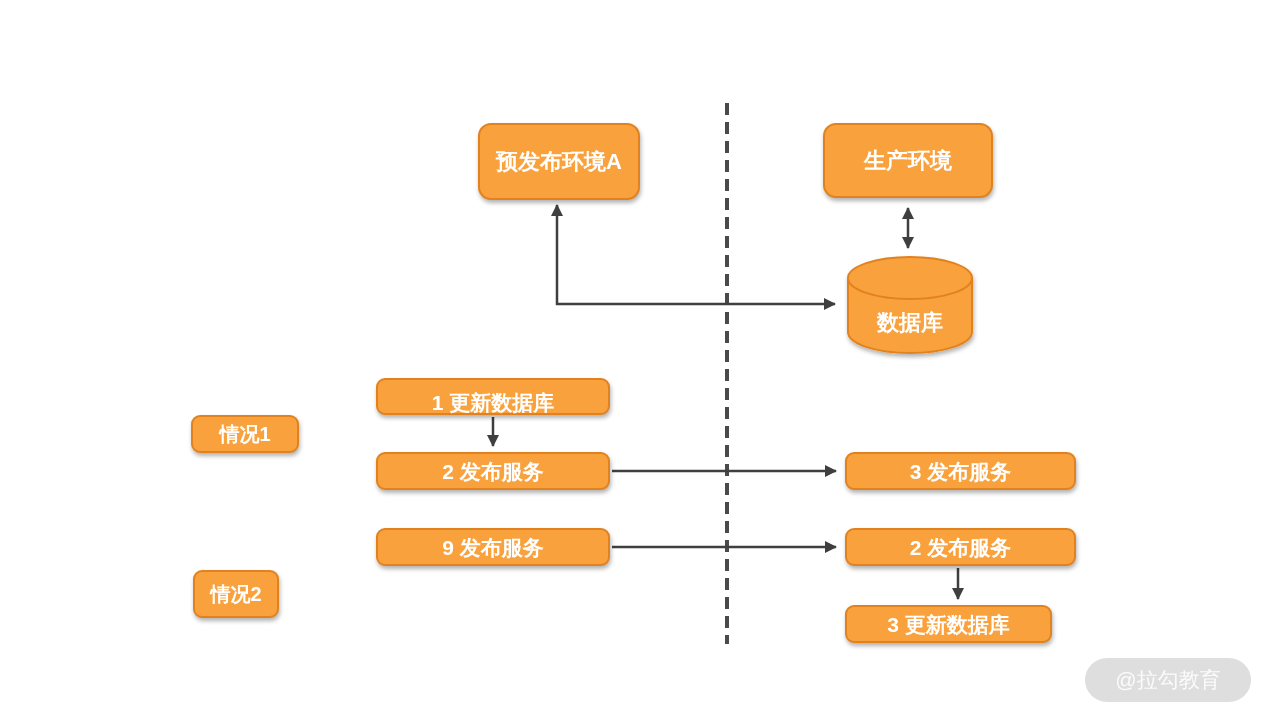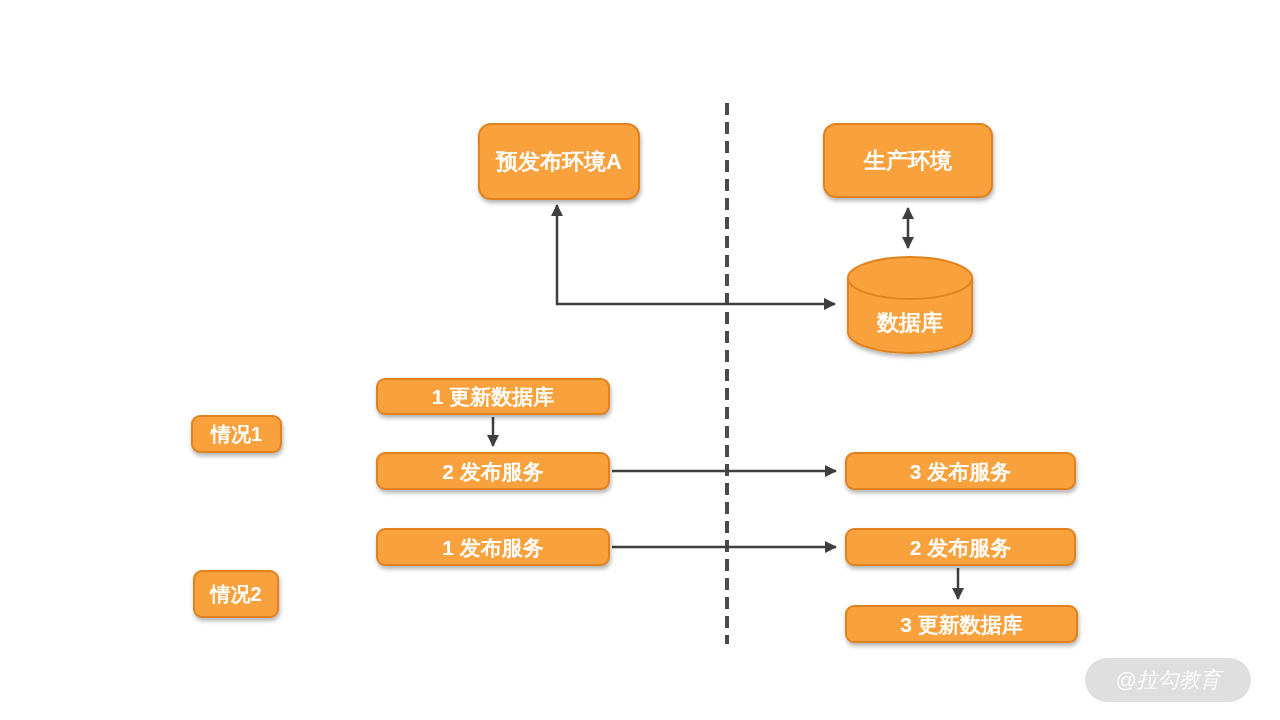--- a/index.html
+++ b/index.html
@@ -73,33 +73,32 @@
     width: 166px;
     height: 44px;
     background: var(--watermark_bg, #dedede);
     color: var(--watermark_text, #fbfbfb);
     border-radius: 22px;
     display: flex;
     align-items: center;
     justify-content: center;
     font-size: 21px;
     font-weight: normal;
-    font-style: italic;
   }
   
   .n-pre   { left: 478px; top: 123px; width: 162px; height: 77px; }
   .n-prod  { left: 823px; top: 123px; width: 170px; height: 75px; }
-  .n-c1lbl { left: 191px; top: 415px; width: 91px;  height: 38px; }
-  .n-c1s1  { left: 376px; top: 378px; width: 234px; height: 37px; }
+  .n-c1lbl { left: 191px; top: 415px; width: 108px;  height: 38px; }
+  .n-c1s1  { left: 376px; top: 378px; width: 234px; height: 37px; align-items: flex-end; }
   .n-c1s2  { left: 376px; top: 452px; width: 234px; height: 38px; }
   .n-c1s3  { left: 845px; top: 452px; width: 231px; height: 38px; text-align: right; }
   .n-c2s1  { left: 376px; top: 528px; width: 234px; height: 38px; }
   .n-c2lbl { left: 193px; top: 570px; width: 86px;  height: 48px; }
   .n-c2s2  { left: 845px; top: 528px; width: 231px; height: 38px; }
-  .n-c2s3  { left: 845px; top: 605px; width: 233px; height: 38px; }
+  .n-c2s3  { left: 845px; top: 605px; width: 207px; height: 38px; }
 </style>
 </head>
 <body>
 
 <div class="canvas">
 
   <svg class="connectors" width="1280" height="720" viewBox="0 0 1280 720" xmlns="http://www.w3.org/2000/svg">
     <defs>
       <marker id="ah-end" markerUnits="userSpaceOnUse" markerWidth="13" markerHeight="12" viewBox="0 0 12 12" refX="11" refY="6" orient="auto">
         <path class="arrowhead" d="M0,0 L12,6 L0,12 Z"></path>
@@ -151,21 +150,21 @@
 
   <div class="node step n-c1s2">
     <span>2 发布服务</span>
   </div>
 
   <div class="node step n-c1s3">
     <span>3 发布服务</span>
   </div>
 
   <div class="node step n-c2s1">
-    <span>1 发布服务</span>
+    <span>9 发布服务</span>
   </div>
 
   <div class="node case-label n-c2lbl">
     <span>情况2</span>
   </div>
 
   <div class="node step n-c2s2">
     <span>2 发布服务</span>
   </div>
 

